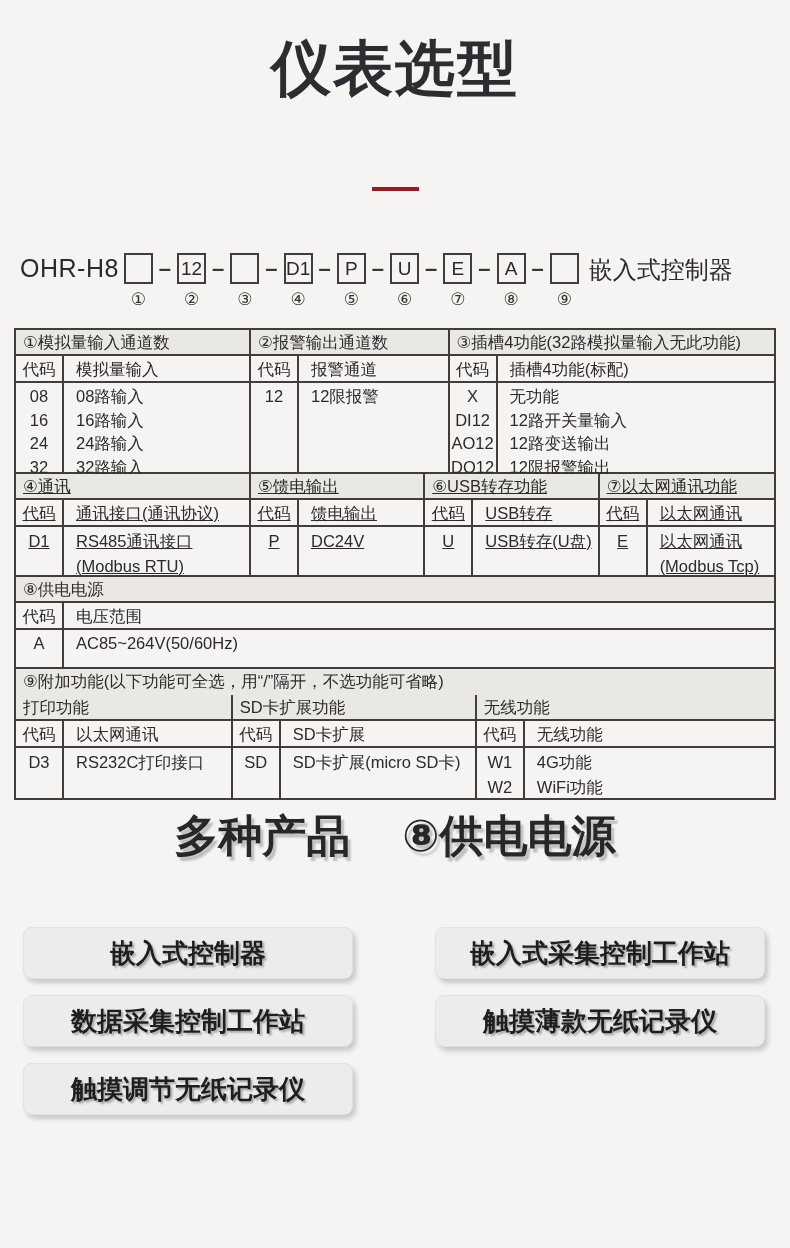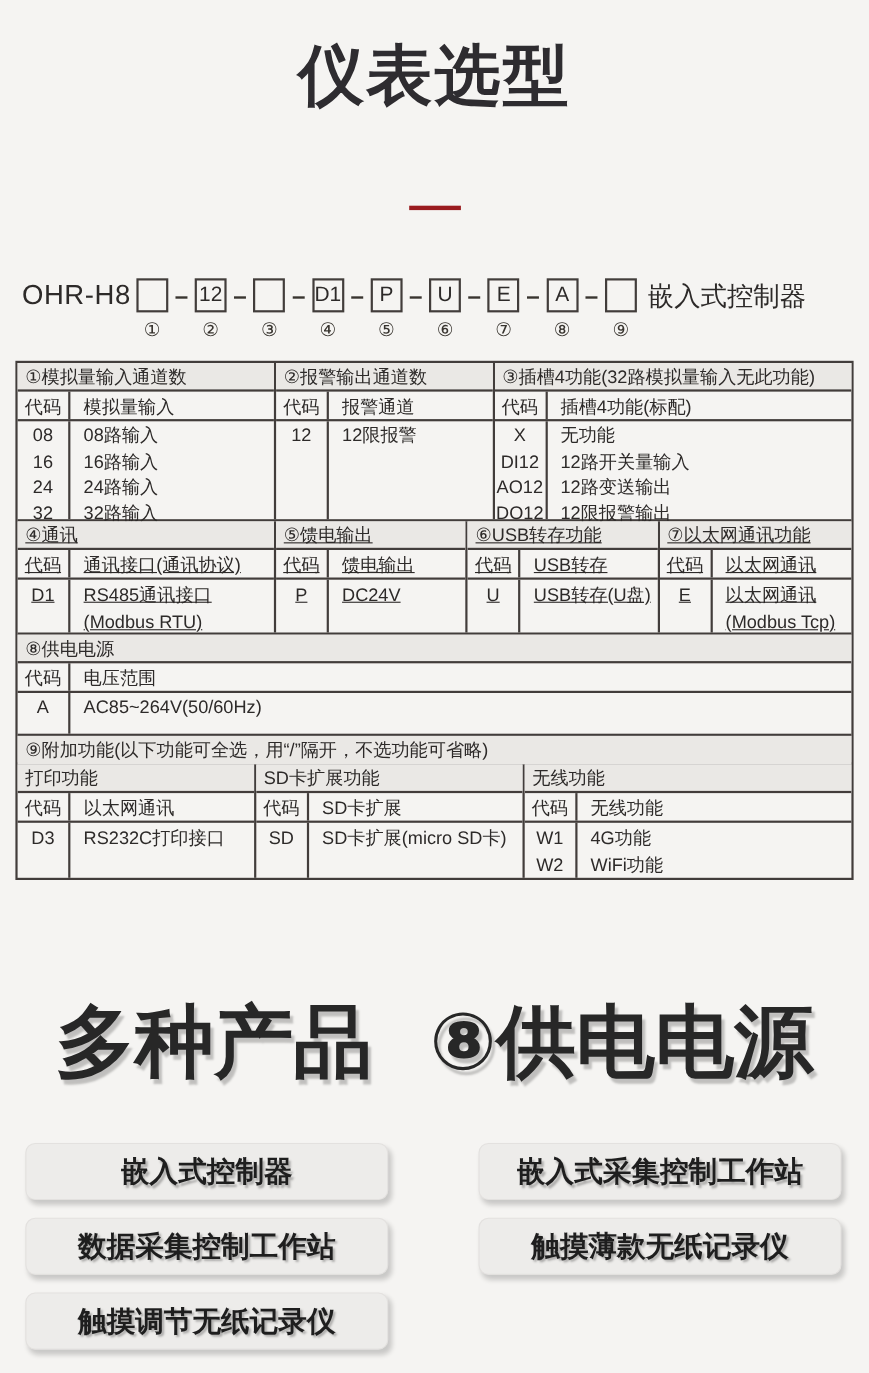--- a/index.html
+++ b/index.html
@@ -109,23 +109,22 @@
   .row-e .p-body .ccol,.row-e .p-body .dcol{line-height:25px;}
   .pre{white-space:pre-line;}
 
   .w31{width:31%;}   .w262{width:26.2%;} .w428{width:42.8%;}
   .w23{width:23%;}
   .w286{width:28.6%;}.w322{width:32.2%;} .w392{width:39.2%;}
   .wfull{width:100%;}
 
   
   .products-heading{
-    margin-top:112px;
     display:flex;justify-content:center;column-gap:52px;
-    font-size:72px;font-weight:900;
+    font-size:44px;font-weight:900;
     line-height:72px;
     color:#272727;
     text-shadow:3px 4px 2px rgba(0,0,0,0.22);
   }
   .btn-grid{
     margin:55px 25px 0 23px;
     display:grid;
     grid-template-columns:1fr 1fr;
     column-gap:82px;
     row-gap:16px;

